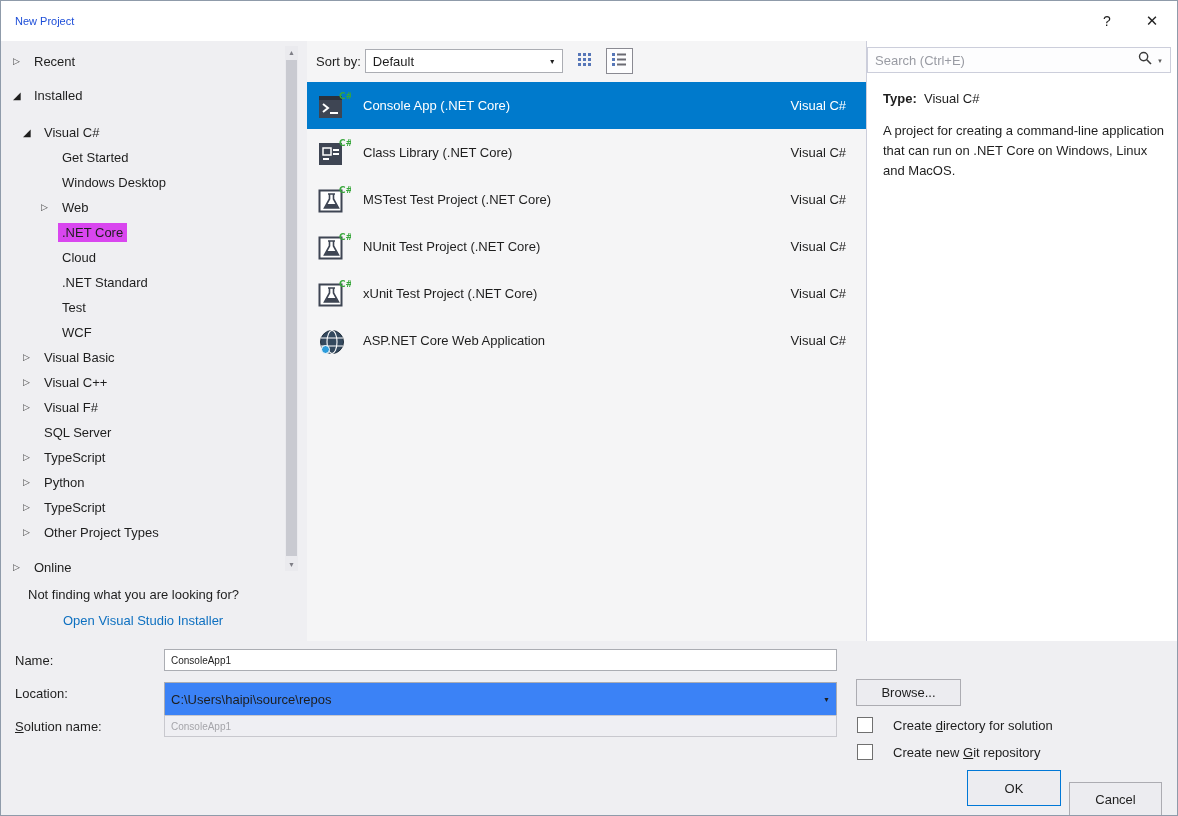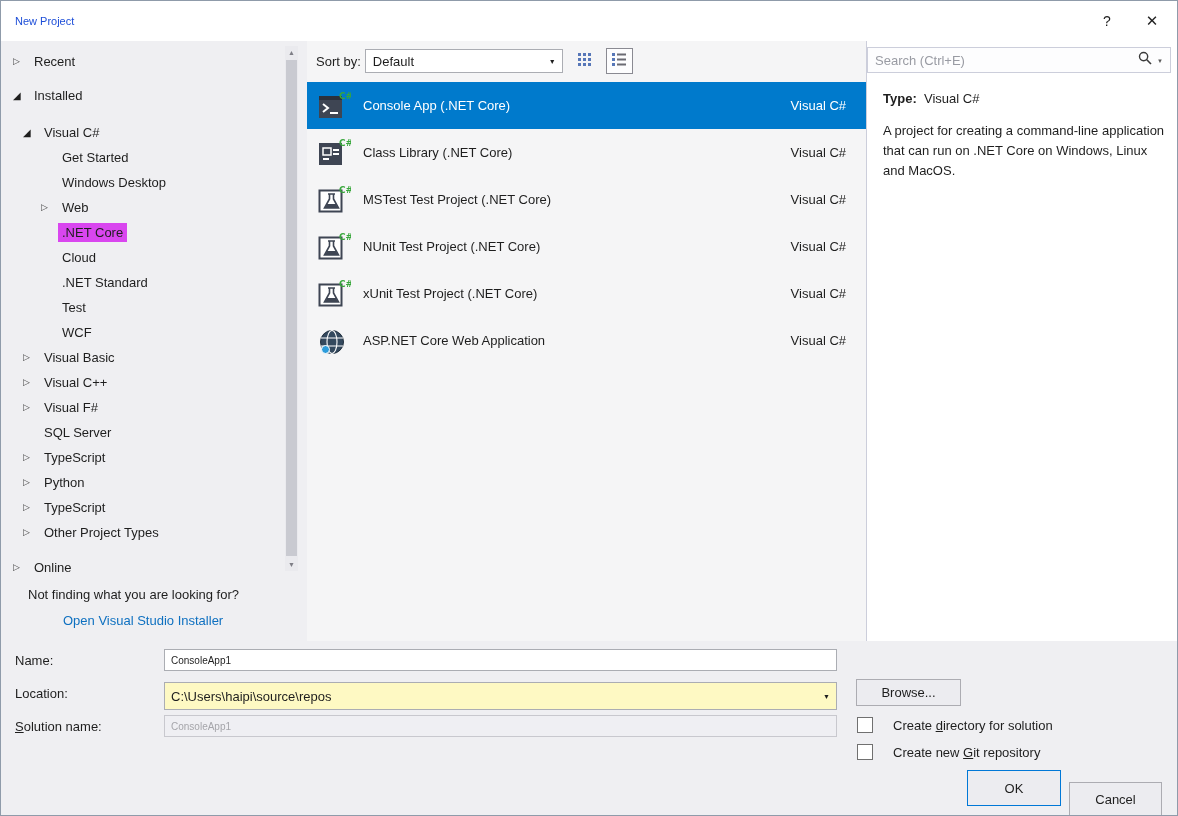--- a/index.html
+++ b/index.html
@@ -65,21 +65,21 @@
   .type-line { position:absolute; top:50px; left:16px; font-size:13px; color:#1e1e1e; }
   .type-line b { font-weight:bold; }
   .desc { position:absolute; top:80px; left:16px; width:288px; font-size:13px; line-height:20px; color:#1e1e1e; }
 
   
   .footer { position:absolute; top:640px; left:0; width:1176px; height:174px; background:#EFEFF2; }
   .flabel { position:absolute; left:14px; font-size:13px; color:#1e1e1e; }
   .ukey { text-decoration:underline; }
   .finput { position:absolute; left:163px; width:673px; height:22px; border:1px solid #ABADB3; background:#fff; font-family:inherit; font-size:10px; color:#1e1e1e; padding:0 6px; }
   .finput.disabled { background:#EFEFF3; color:#A5A5AA; border-color:#C8C8CE; }
-  .combo { position:absolute; left:163px; top:41px; width:673px; height:28px; border:1px solid #ABADB3; background:#fef9c3; display:flex; align-items:center; }
+  .combo { position:absolute; left:163px; top:41px; width:673px; height:34px; border:1px solid #ABADB3; background:#3b82f6; display:flex; align-items:center; }
   .combo input { flex:1; border:none; outline:none; background:transparent; font-family:inherit; font-size:13px; color:#1e1e1e; padding:0 6px; min-width:0; }
   .combo .caret { font-size:7px; color:#1e1e1e; padding:0 6px; }
   .btn { position:absolute; border:1px solid #ACACB2; background:#ECECF0; font-family:inherit; font-size:13px; color:#1e1e1e; }
   .browse { left:855px; top:38px; width:105px; height:27px; }
   .okbtn { left:966px; top:129px; width:94px; height:36px; border-color:#0078D7; }
   .cancelbtn { left:1068px; top:141px; width:93px; height:34px; }
   .cbrow { position:absolute; left:856px; display:flex; align-items:center; font-size:13px; color:#1e1e1e; cursor:default;gap:12px; }
   .cb1 { top:76px; } .cb2 { top:103px; }
   .cbbox { flex:none; width:16px; height:16px; background:#fff; border:1px solid #707070; margin-right:8px; }
 </style>

